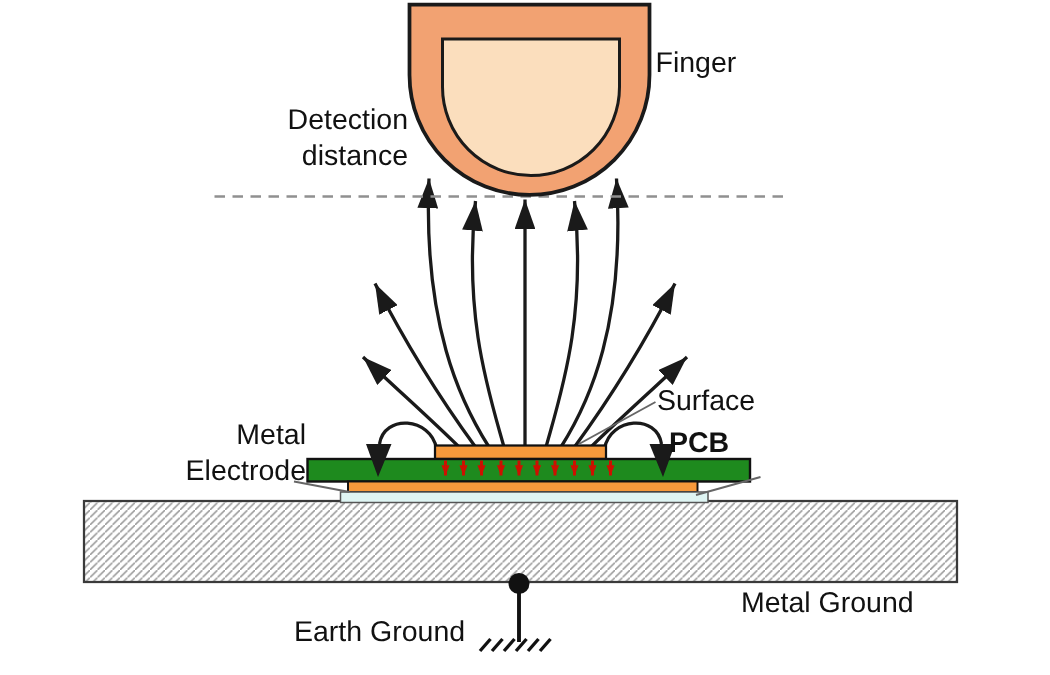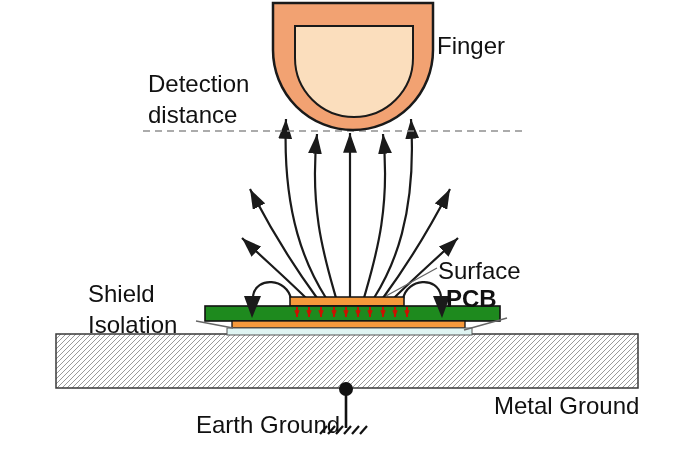--- a/index.html
+++ b/index.html
@@ -7,25 +7,25 @@
     position:relative;
     width:700px;height:450px;
     background:#ffffff;
     overflow:hidden;
     font-family:"Liberation Sans", sans-serif;
   }
   .stage svg{position:absolute;left:0;top:0;}
   .lbl{
     position:absolute;
     color:#111;
-    font-size:24px;
+    font-size:19px;
     line-height:1.28;
     white-space:nowrap;
   }
-  .lbl.wrap{white-space:normal;text-align:left;}
+  .lbl.wrap{white-space:normal;text-align:right;}
 </style>
 </head>
 <body>
 
 <div class="stage">
 
   <svg width="700" height="450" viewBox="0 0 700 450">
     <defs>
       <marker id="mB" viewBox="0 0 10 7" refX="10" refY="3.5" markerWidth="9" markerHeight="6.3" orient="auto">
         <path d="M0,0 L10,3.5 L0,7 Z" fill="#1a1a1a"></path>
@@ -94,21 +94,21 @@
     <line x1="143" y1="131" x2="525" y2="131" stroke-dasharray="7 5" stroke-width="1.6" stroke="#909090"></line>
 
     <path d="M273,3 H433 V50 A80 80 0 0 1 273 50 Z" stroke="#1a1a1a" stroke-width="2.5" fill="#F2A272"></path>
     <path d="M295,26 H413 V58 A59 59 0 0 1 295 58 Z" stroke="#1a1a1a" stroke-width="2" fill="#FBDEBD"></path>
   </svg>
 
   <div class="lbl" style="left:437px;top:31px;">Finger</div>
 
   <div class="lbl wrap" style="left:148px;top:69px;width:124px;">Detection distance</div>
 
-  <div class="lbl wrap" style="left:88px;top:279px;width:116px;">Shield Isolation</div>
+  <div class="lbl wrap" style="left:88px;top:279px;width:116px;">Metal Electrode</div>
 
   <div class="lbl" style="left:438px;top:256px;">Surface</div>
 
   <div class="lbl" style="left:446px;top:284px;font-weight:bold;">PCB</div>
 
 
   <div class="lbl" style="left:196px;top:398px;margin-top:12px;">Earth Ground</div>
 
   <div class="lbl" style="left:494px;top:391px;">Metal Ground</div>
 

